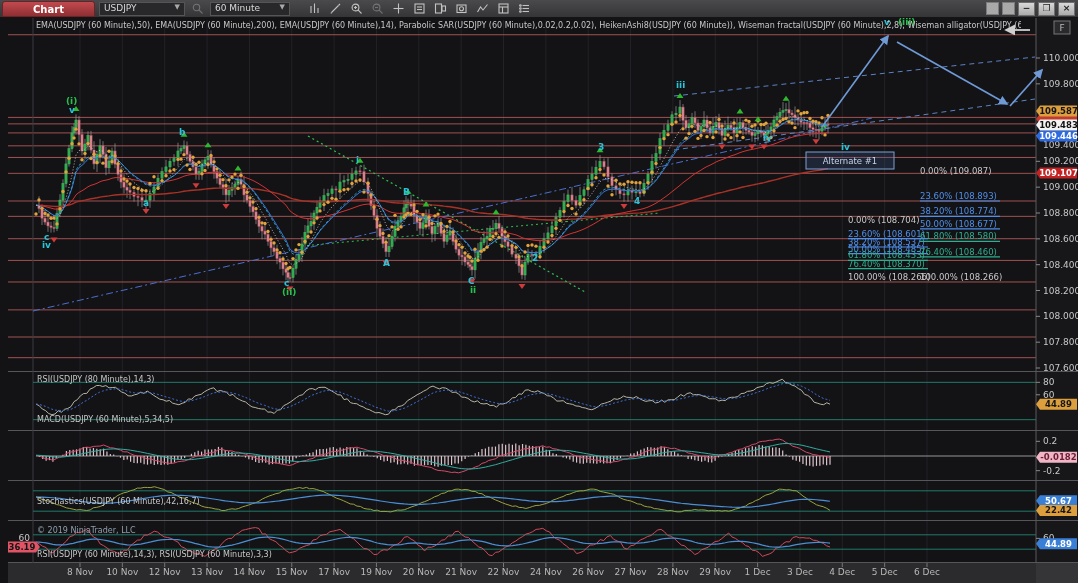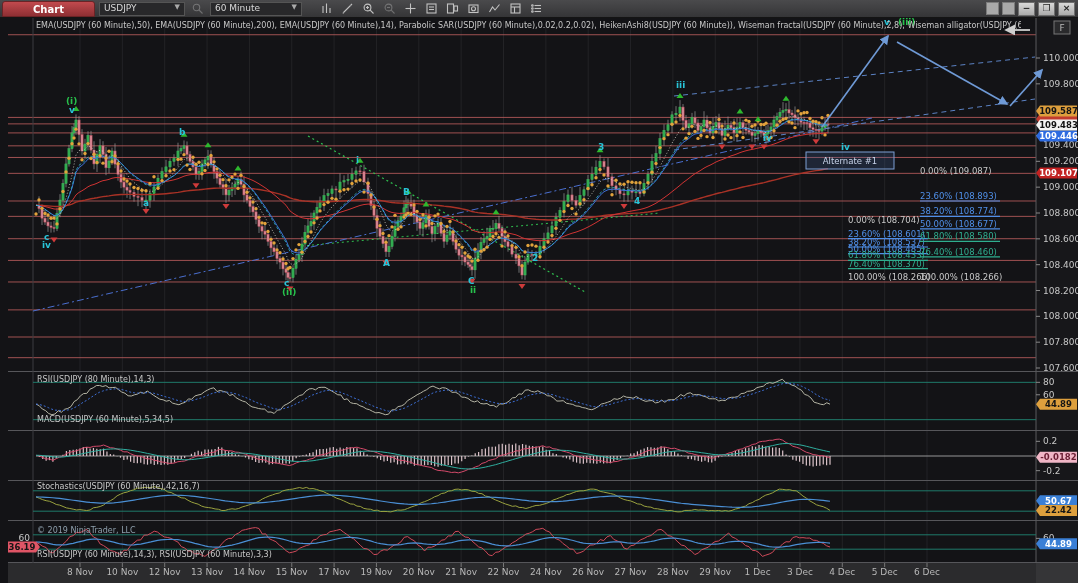--- a/index.html
+++ b/index.html
@@ -39,21 +39,21 @@
     <div class="dd" style="width:86px">
       <span>USDJPY</span>
       <span class="chev" style="margin-left:auto">▼</span>
     </div>
     <span class="tbicon dim">
       <svg width="13" height="13">
           <circle cx="5.5" cy="5.5" r="3.2"></circle>
           <line x1="8" y1="8" x2="11.5" y2="11.5"></line>
         </svg>
       </span>
-    <div class="dd" style="width:92px">
+    <div class="dd" style="width:80px">
       <span>60 Minute</span>
       <span class="chev" style="margin-left:auto">▼</span>
     </div>
     <span style="width:8px"></span>
     <span class="tbicon">
       <svg width="13" height="13">
           <line x1="3" y1="11" x2="3" y2="4"></line>
           <line x1="6.5" y1="11" x2="6.5" y2="1.5"></line>
           <line x1="10" y1="11" x2="10" y2="6"></line>
         </svg>
@@ -1402,17 +1402,17 @@
           <text x="30" y="523.4" fill="#c8c8c8" font-size="9" text-anchor="end">60</text>
           <path d="M1036,525.8396 L1040,520.3396 L1077,520.3396 L1077,531.3396 L1040,531.3396 Z" fill="#3a7fd6"></path>
           <text x="1058.5" y="528.8396" fill="#ffffff" font-size="8.5" font-weight="bold" text-anchor="middle">44.89</text>
           <path d="M40,528.9716 L36,523.4716 L8,523.4716 L8,534.4716 L36,534.4716 Z" fill="#e05566"></path>
           <text x="22" y="531.9716" fill="#151515" font-size="8.5" font-weight="bold" text-anchor="middle">36.19</text>
         </g>
       </svg>
     <div class="ovl" style="left:36px;top:3px">EMA(USDJPY (60 Minute),50), EMA(USDJPY (60 Minute),200), EMA(USDJPY (60 Minute),14), Parabolic SAR(USDJPY (60 Minute),0.02,0.2,0.02), HeikenAshi8(USDJPY (60 Minute)), Wiseman fractal(USDJPY (60 Minute),2,8), Wiseman alligator(USDJPY (60 Minute),8,13,3,5,5,8)</div>
     <div class="ovl" style="left:37px;top:357px">RSI(USDJPY (80 Minute),14,3)</div>
     <div class="ovl" style="left:37px;top:397px">MACD(USDJPY (60 Minute),5,34,5)</div>
-    <div class="ovl" style="left:37px;top:464px">Stochastics(USDJPY (60 Minute),42,16,7)</div>
+    <div class="ovl" style="left:37px;top:479px">Stochastics(USDJPY (60 Minute),42,16,7)</div>
     <div class="ovl" style="left:37px;top:532px">RSI(USDJPY (60 Minute),14,3), RSI(USDJPY (60 Minute),3,3)</div>
     <div class="ovl" id="copyright" style="left:37px;top:508px">© 2019 NinjaTrader, LLC</div>
   </div>
 </div>
 
 </body></html>

